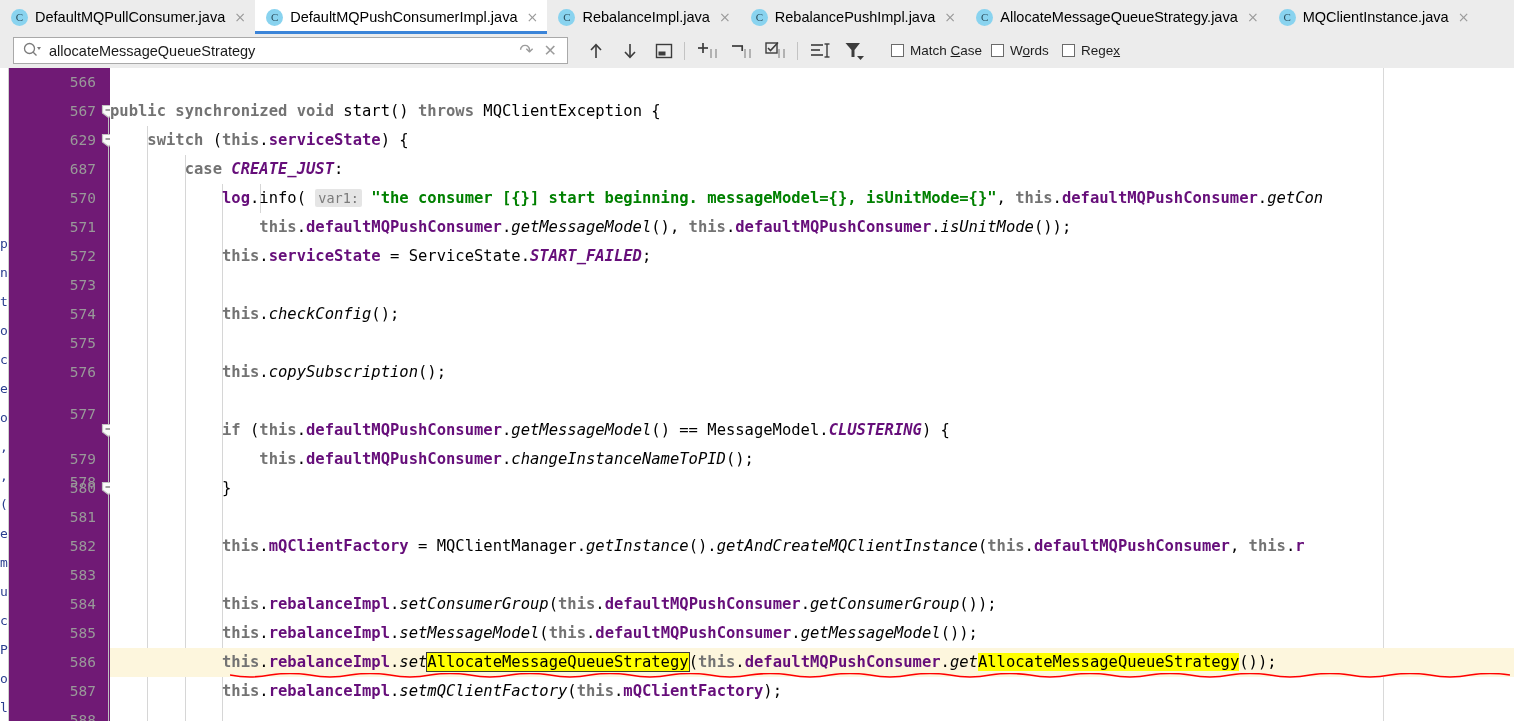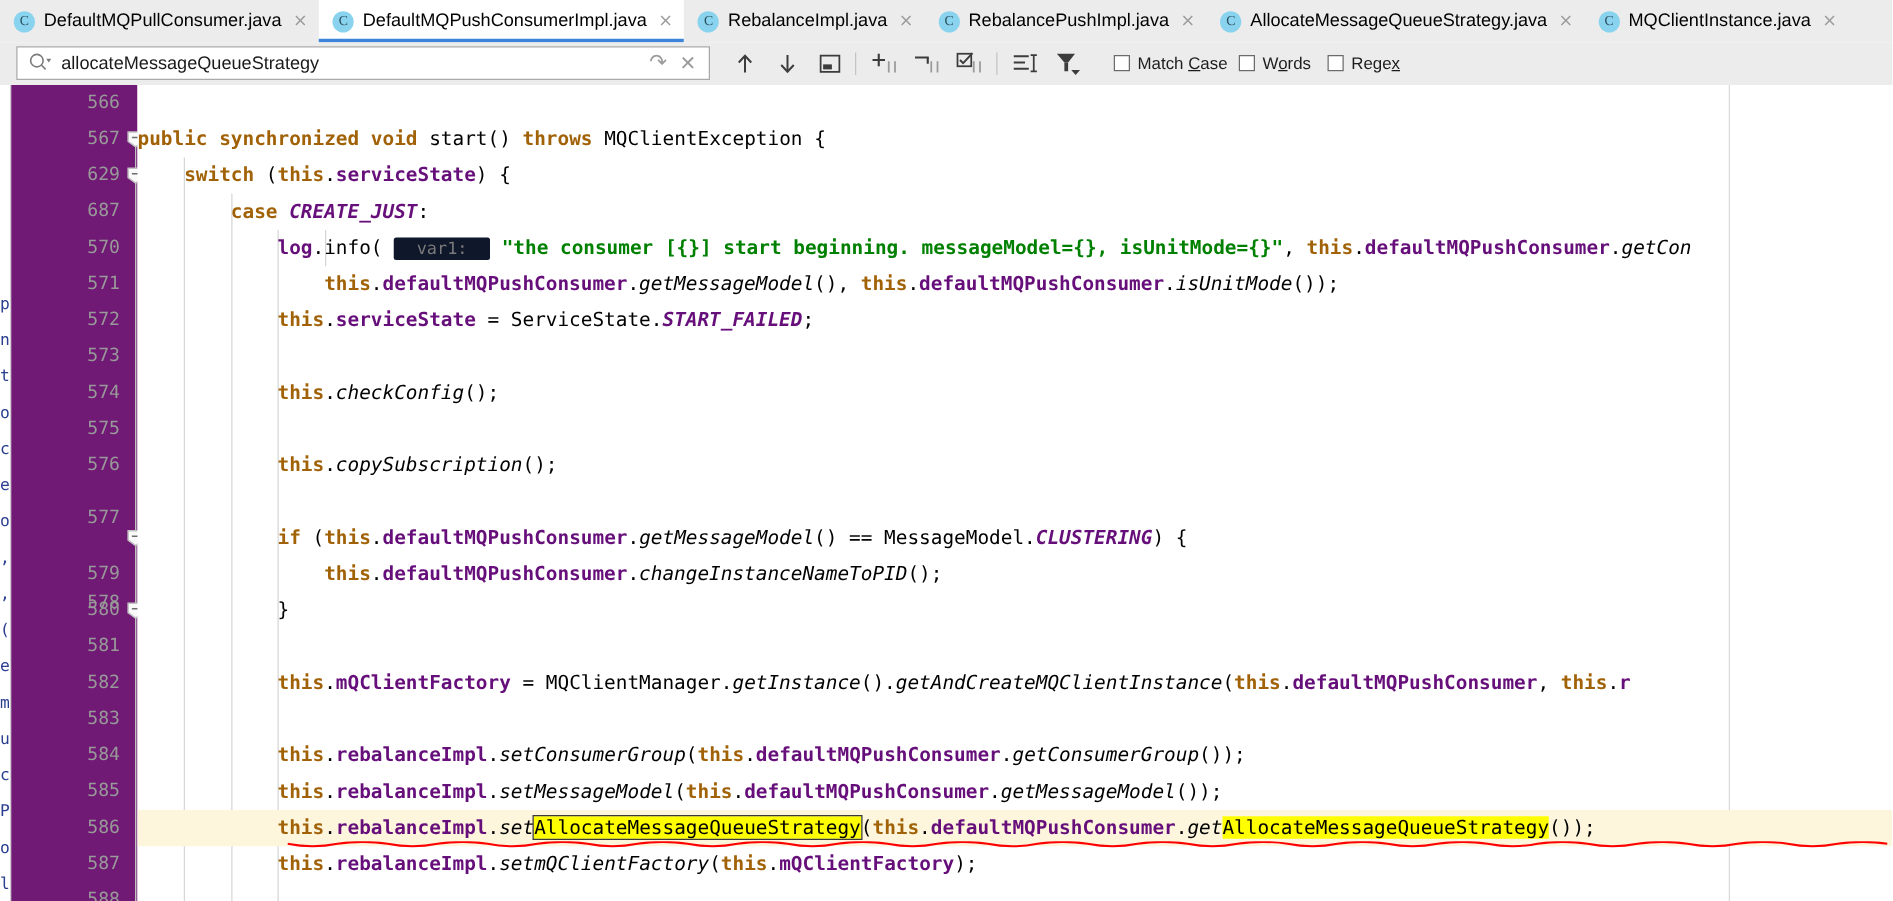--- a/index.html
+++ b/index.html
@@ -146,31 +146,31 @@
     white-space:pre;
   }
   .row .txt{position:absolute;left:0;top:0;white-space:pre;}
   .rowhl{background:#fdf6dd;}
   .indentguide{position:absolute;width:1px;background:#d6d6d6;}
   .marginline{
     position:absolute;left:1273px;top:0;width:1px;height:653px;background:#d9d9d9;
   }
 
   
-  .kw{color:#a16207;font-weight:bold;}
+  .kw{color:#737373;font-weight:bold;}
   .pl{color:#000000;}
   .fld{color:#660e7a;font-weight:bold;}
   .mth{color:#000000;font-style:italic;}
   .stat{color:#660e7a;font-style:italic;font-weight:bold;}
   .statm{color:#000000;font-style:italic;}
   .str{color:#008000;font-weight:bold;}
   .cls{color:#000000;}
   .hint{
-    background:#0f172a;color:#7a7a7a;font-size:13.5px;
-    padding:1px 18px;border-radius:2px;
+    background:#e5e5e5;color:#7a7a7a;font-size:13.5px;
+    padding:1px 3px;border-radius:2px;
   }
   .m{background:#ffff00;color:#000000;}
   .mcur{background:#ffff00;color:#000000;outline:1px solid #3a3a3a;}
 </style>
 </head>
 <body>
 
 <div id="app">
 
   <div class="tabbar" id="tabbar">

